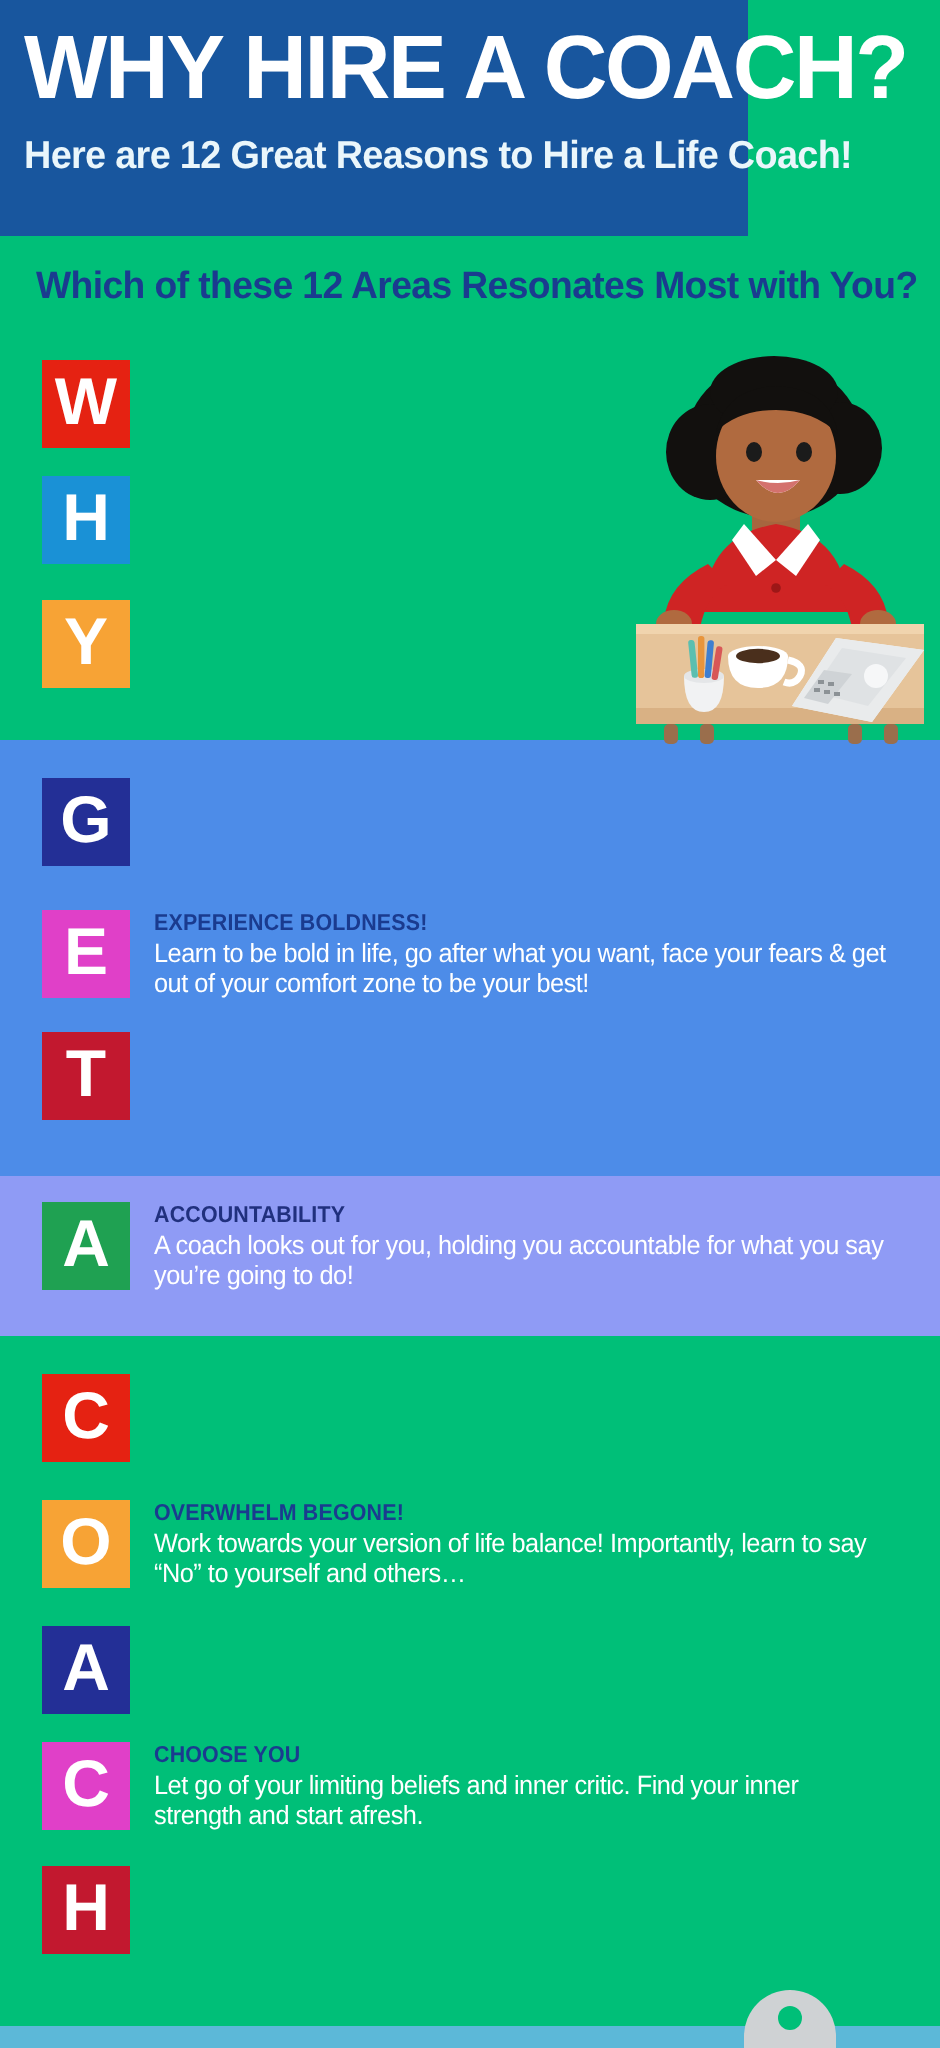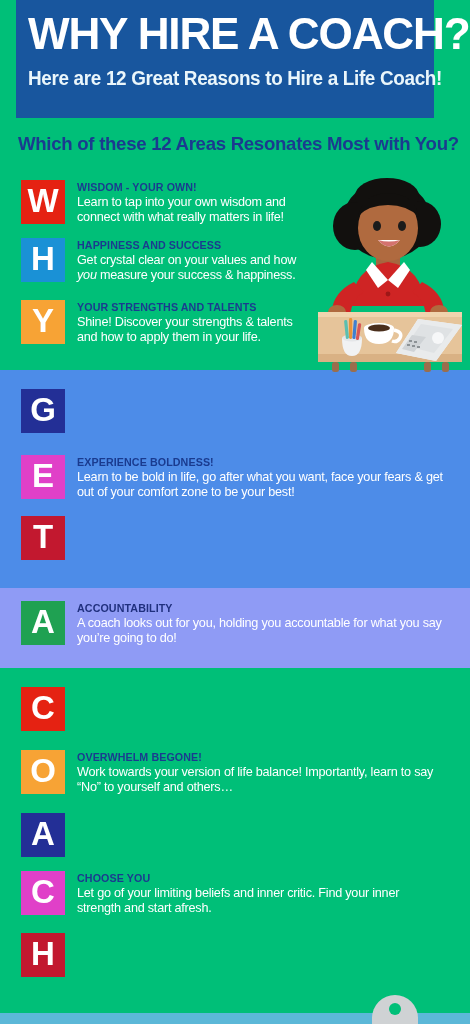--- a/index.html
+++ b/index.html
@@ -10,21 +10,21 @@
     overflow:hidden;
   }
   #infographic {
     position:relative;
     width:470px; height:1024px;
     overflow:hidden;
   }
 
   
   .header {
-    position:absolute; left:16px; top:0; width:418px; height:118px;
+    position:absolute; left:0; top:0; width:374px; height:118px;
     background:#18569e;
     padding:6px 12px 0 12px;
   }
   .header-title {
     font-family:"Liberation Sans Narrow","Liberation Sans",sans-serif;
     font-weight:bold;
     font-size:45px;
     line-height:56px;
     letter-spacing:-1.2px;
     color:#ffffff;
@@ -150,40 +150,28 @@
 
   <div class="header">
     <div class="header-title">WHY HIRE A COACH?</div>
     <div class="header-sub">Here are 12 Great Reasons to Hire a Life Coach!</div>
   </div>
 
   <div class="section-heading">Which of these 12 Areas Resonates Most with You?</div>
 
   <div class="row r-w">
     <div class="tile" style="background: rgb(229, 34, 18);">W</div>
-    <div class="rowtext">
-      <div class="row-title band-green-title">WISDOM - YOUR OWN!</div>
-      <div class="row-desc">Learn to tap into your own wisdom and connect with what really matters in life!</div>
-    </div>
   </div>
 
   <div class="row r-h">
     <div class="tile" style="background: rgb(26, 145, 214);">H</div>
-    <div class="rowtext">
-      <div class="row-title band-green-title">HAPPINESS AND SUCCESS</div>
-      <div class="row-desc">Get crystal clear on your values and how <em>you</em> measure your success &amp; happiness.</div>
-    </div>
   </div>
 
   <div class="row r-y">
     <div class="tile" style="background: rgb(247, 163, 53);">Y</div>
-    <div class="rowtext">
-      <div class="row-title band-green-title">YOUR STRENGTHS AND TALENTS</div>
-      <div class="row-desc">Shine! Discover your strengths &amp; talents and how to apply them in your life.</div>
-    </div>
   </div>
 
   <div class="row r-g">
     <div class="tile" style="background: rgb(35, 47, 150);">G</div>
   </div>
 
   <div class="row r-e">
     <div class="tile" style="background: rgb(224, 64, 200);">E</div>
     <div class="rowtext">
       <div class="row-title band-blue-title">EXPERIENCE BOLDNESS!</div>

